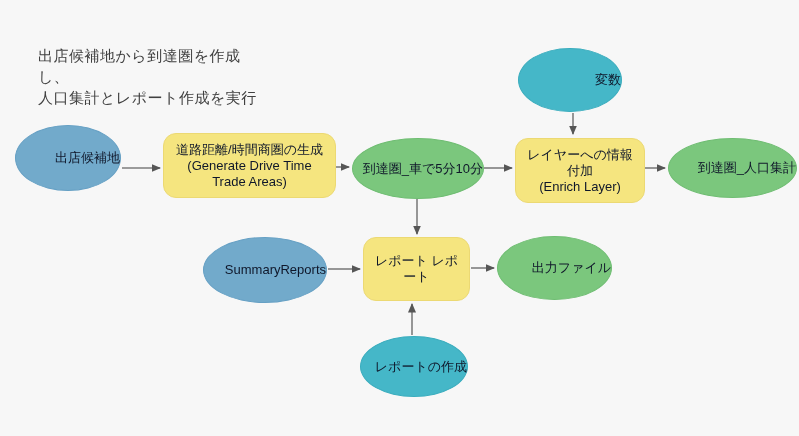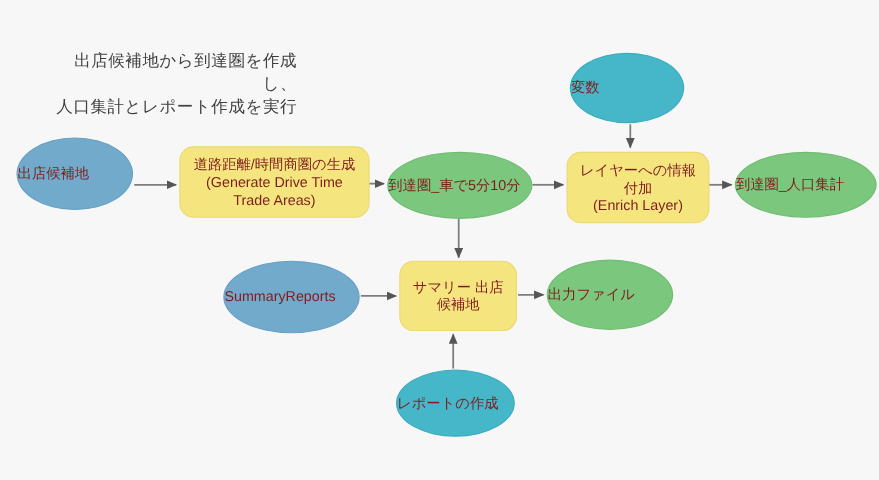--- a/index.html
+++ b/index.html
@@ -19,35 +19,35 @@
     position: absolute;
     left: 0;
     top: 0;
     pointer-events: none;
   }
   .diagram-title {
     position: absolute;
     left: 38px;
     top: 45px;
     width: 232px;
-    text-align: right;
+    text-align: left;
     font-size: 15px;
     line-height: 21px;
     color: #404040;
     letter-spacing: 0.5px;
   }
   .node {
     position: absolute;
     display: flex;
     align-items: center;
-    justify-content: flex-start;
+    justify-content: flex-end;
     text-align: center;
     font-size: 13px;
     line-height: 16px;
-    color: #7f1d1d;
+    color: #0f172a;
     box-sizing: border-box;
     cursor: default;
   }
   .ellipse { border-radius: 50%; }
   .tool-rect { border-radius: 13px; padding: 4px 8px; }
   .fill-blue   { background: #72aacb; border: 1px solid #66a0c4; }
   .fill-yellow { background: #f5e57f; border: 1px solid #ecd973; }
   .fill-green  { background: #7bc77d; border: 1px solid #6fbd72; }
   .fill-teal   { background: #45b7c8; border: 1px solid #3badbe; }
   .node .line { display: block; width: 100%; }
@@ -108,21 +108,21 @@
   <div class="node ellipse fill-green" style="left:668px; top:138px; width:129px; height:60px;">
     <span>到達圏_人口集計</span>
   </div>
 
   <div class="node ellipse fill-blue" style="left:203px; top:237px; width:124px; height:66px;">
     <span>SummaryReports</span>
   </div>
 
   <div class="node tool-rect fill-yellow" style="left:363px; top:237px; width:107px; height:64px;">
     <span>
-      <span class="line">サマリー 出店候補地</span>
+      <span class="line">レポート レポート</span>
     </span>
   </div>
 
   <div class="node ellipse fill-green" style="left:497px; top:236px; width:115px; height:64px;">
     <span>出力ファイル</span>
   </div>
 
   <div class="node ellipse fill-teal" style="left:360px; top:336px; width:108px; height:61px;">
     <span>レポートの作成</span>
   </div>

